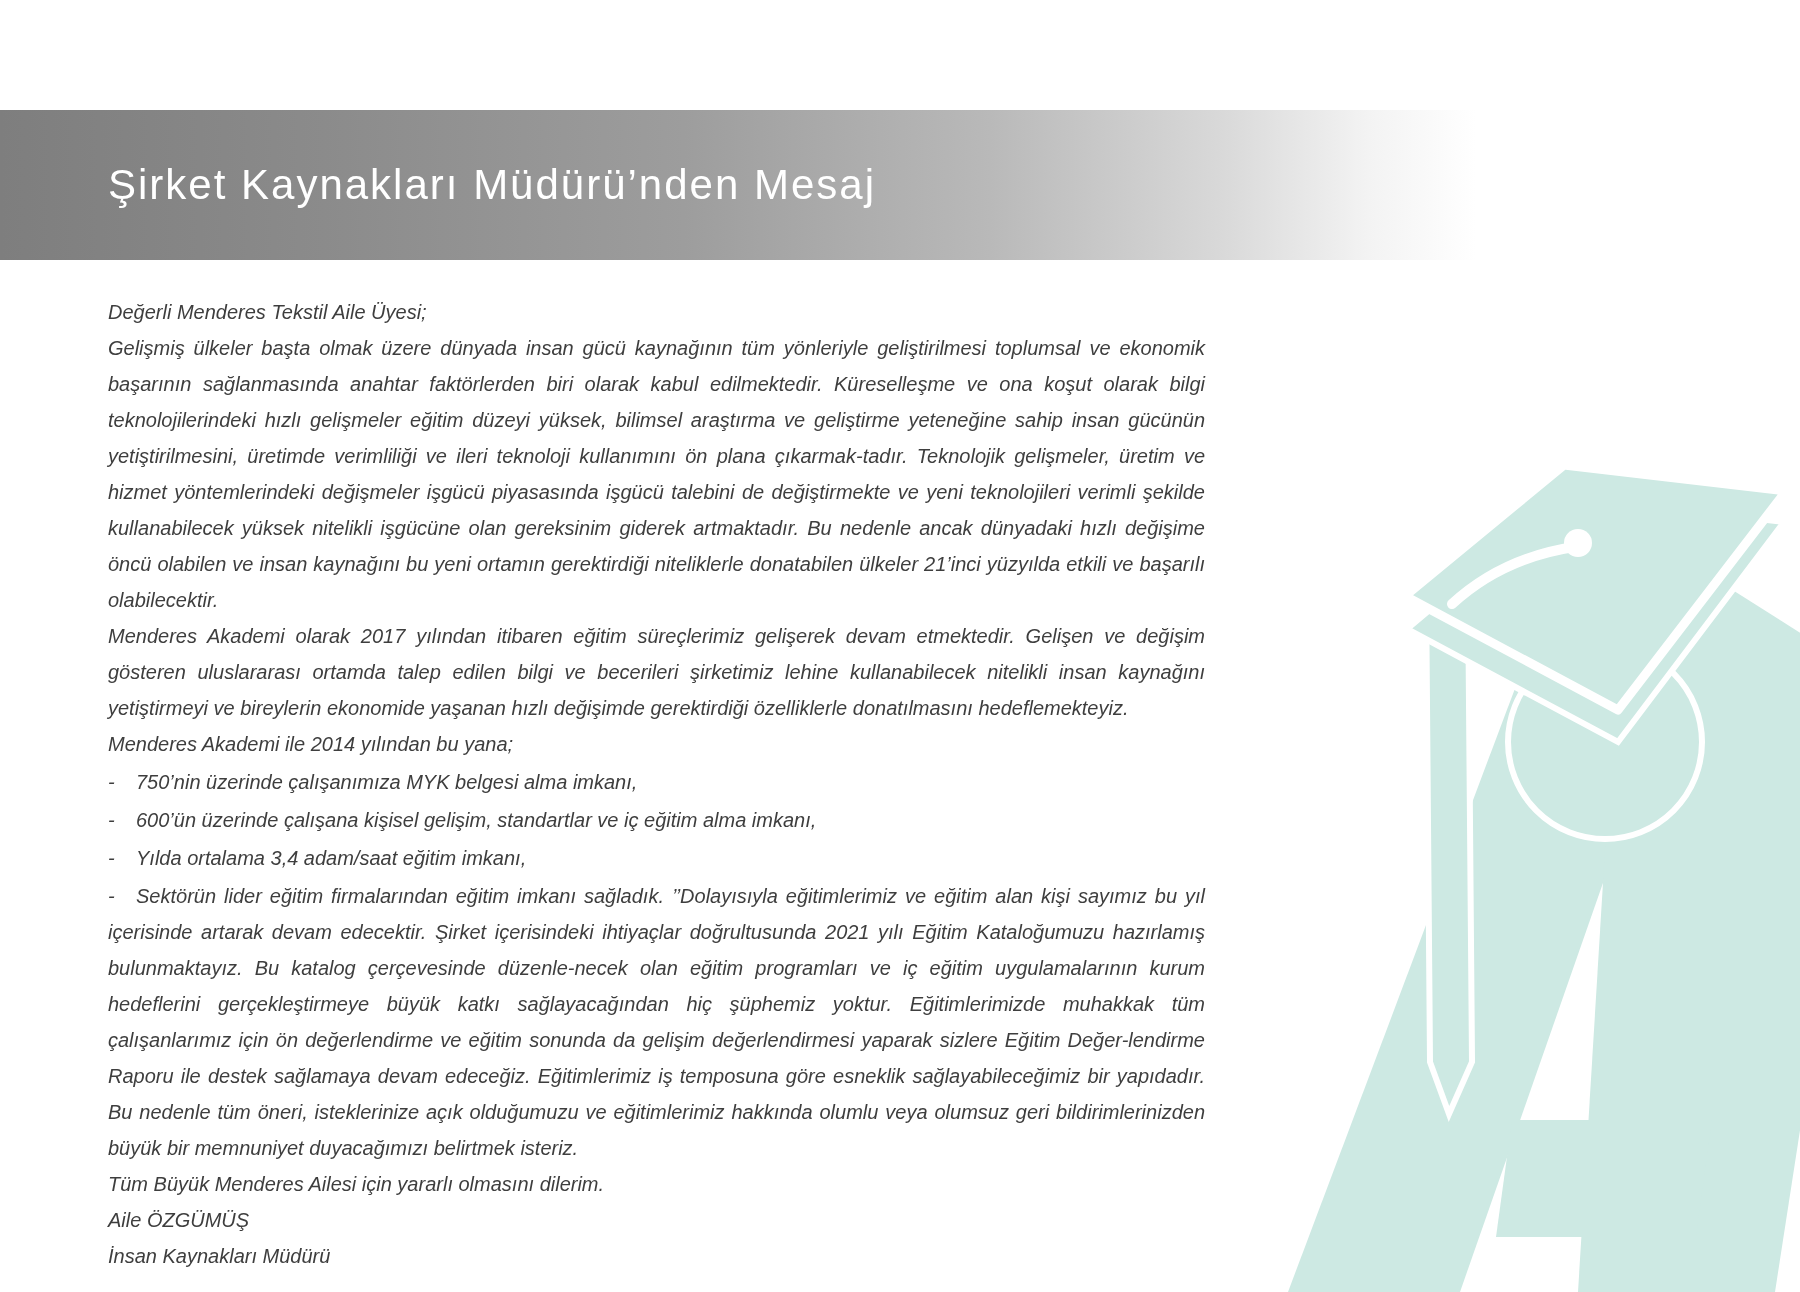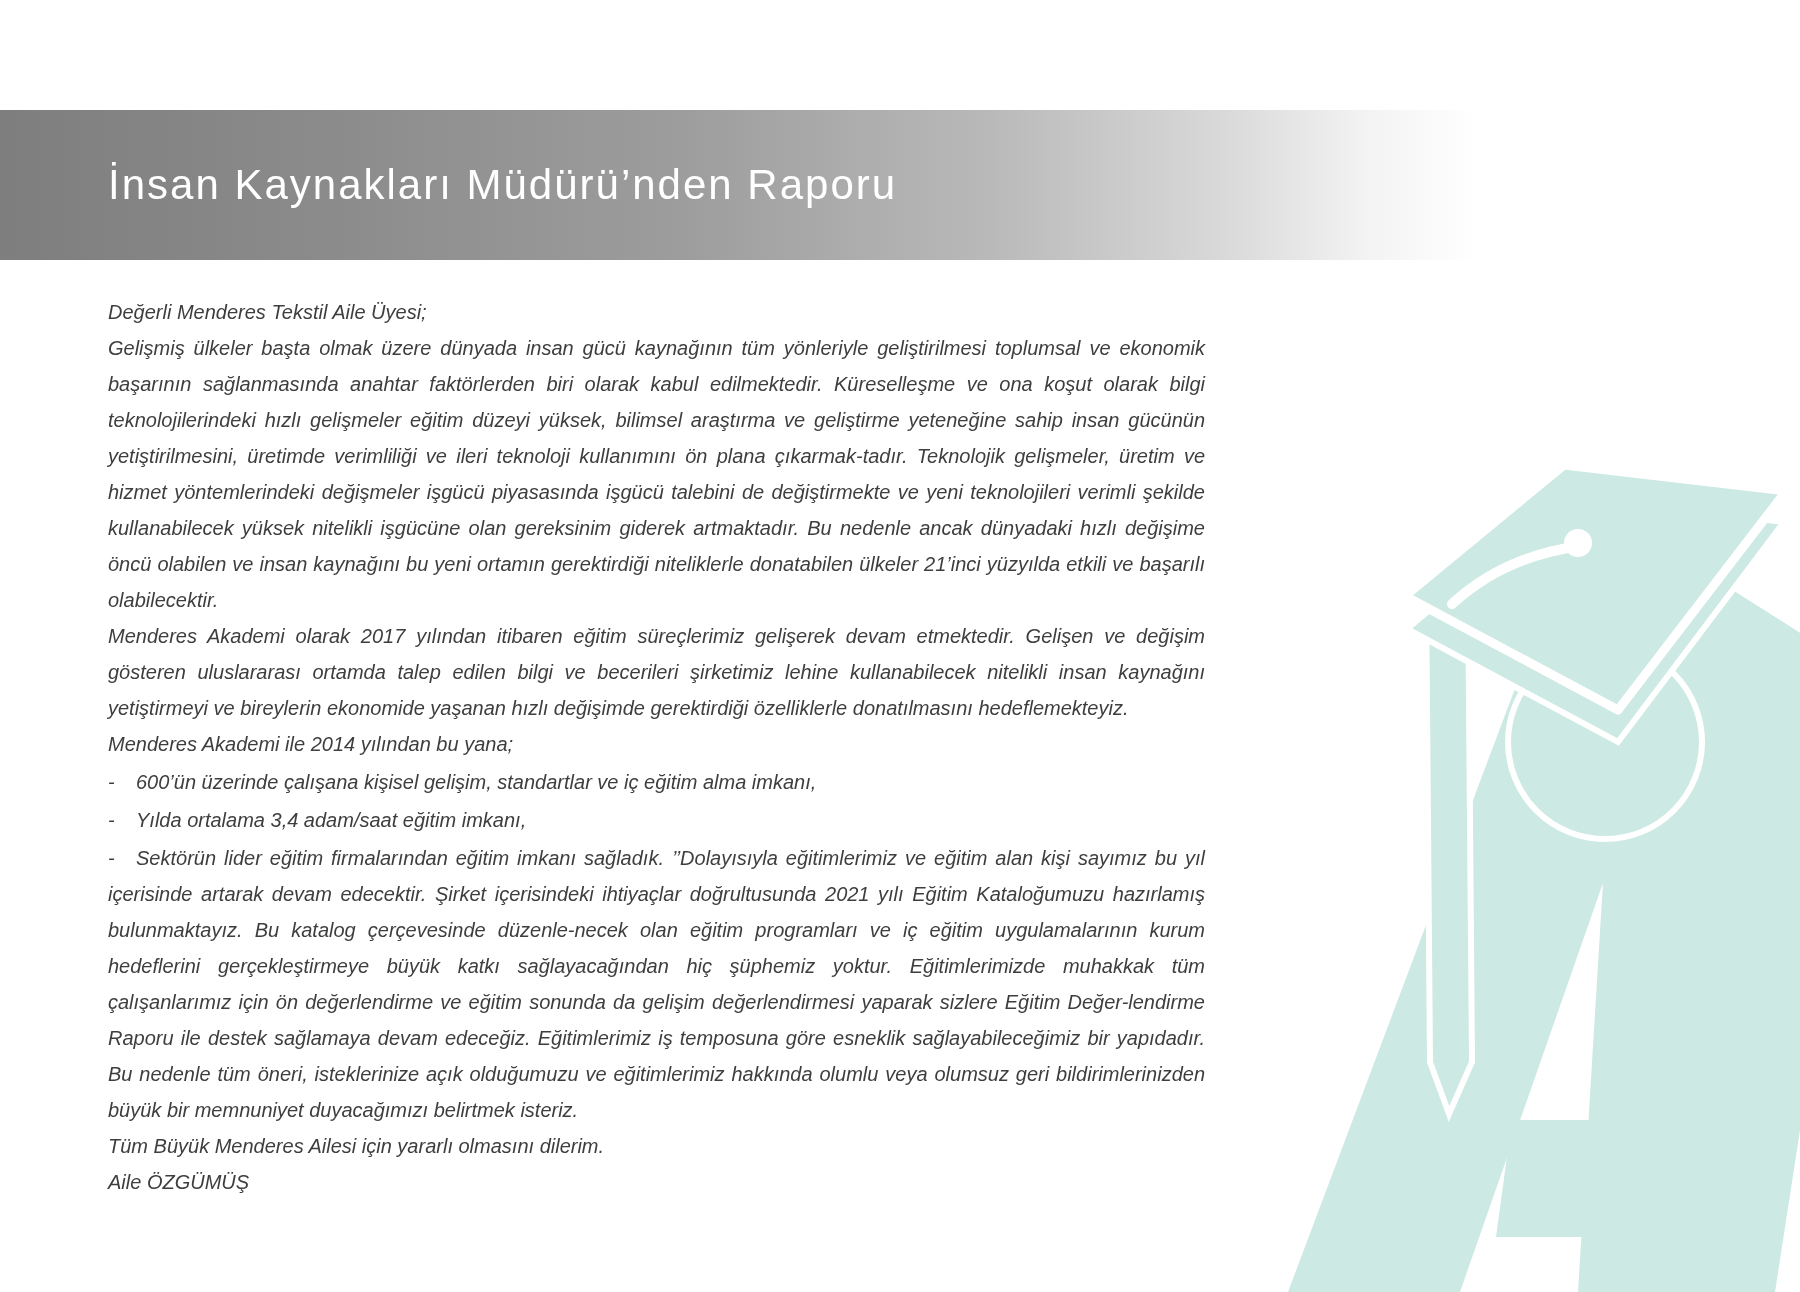--- a/index.html
+++ b/index.html
@@ -64,30 +64,32 @@
     <polygon points="414,105 634,130 468,350 257,237" fill="#cde9e3" stroke="#ffffff" stroke-width="6"></polygon>
 
     <polygon points="414,73 636,99 468,318 255,204" fill="#cde9e3" stroke="#ffffff" stroke-width="9" stroke-linejoin="round"></polygon>
 
     <path d="M 424,155 Q 352,166 302,212" fill="none" stroke="#ffffff" stroke-width="10" stroke-linecap="round"></path>
 
     <circle cx="428" cy="151" r="14" fill="#ffffff"></circle>
   </svg>
 
   <div id="banner">
-    <div class="title">İnsan Kaynakları Müdürü’nden Raporu</div>
+    <div class="title">Şirket Kaynakları Müdürü’nden Mesaj</div>
   </div>
 
   <div id="message">
     <p>Değerli Menderes Tekstil Aile Üyesi;</p>
     <p>Gelişmiş ülkeler başta olmak üzere dünyada insan gücü kaynağının tüm yönleriyle geliştirilmesi toplumsal ve ekonomik başarının sağlanmasında anahtar faktörlerden biri olarak kabul edilmektedir. Küreselleşme ve ona koşut olarak bilgi teknolojilerindeki hızlı gelişmeler eğitim düzeyi yüksek, bilimsel araştırma ve geliştirme yeteneğine sahip insan gücünün yetiştirilmesini, üretimde verimliliği ve ileri teknoloji kullanımını ön plana çıkarmak-tadır. Teknolojik gelişmeler, üretim ve hizmet yöntemlerindeki değişmeler işgücü piyasasında işgücü talebini de değiştirmekte ve yeni teknolojileri verimli şekilde kullanabilecek yüksek nitelikli işgücüne olan gereksinim giderek artmaktadır. Bu nedenle ancak dünyadaki hızlı değişime öncü olabilen ve insan kaynağını bu yeni ortamın gerektirdiği niteliklerle donatabilen ülkeler 21’inci yüzyılda etkili ve başarılı olabilecektir.</p>
     <p>Menderes Akademi olarak 2017 yılından itibaren eğitim süreçlerimiz gelişerek devam etmektedir. Gelişen ve değişim gösteren uluslararası ortamda talep edilen bilgi ve becerileri şirketimiz lehine kullanabilecek nitelikli insan kaynağını yetiştirmeyi ve bireylerin ekonomide yaşanan hızlı değişimde gerektirdiği özelliklerle donatılmasını hedeflemekteyiz.</p>
     <p>Menderes Akademi ile 2014 yılından bu yana;</p>
 
+    <p class="bullet spaced"><span class="dash">-</span><span>750’nin üzerinde çalışanımıza MYK belgesi alma imkanı,</span></p>
     <p class="bullet spaced"><span class="dash">-</span><span>600’ün üzerinde çalışana kişisel gelişim, standartlar ve iç eğitim alma imkanı,</span></p>
     <p class="bullet spaced"><span class="dash">-</span><span>Yılda ortalama 3,4 adam/saat eğitim imkanı,</span></p>
     <p class="spaced"><span class="dash">-</span><span>Sektörün lider eğitim firmalarından eğitim imkanı sağladık. ’’Dolayısıyla eğitimlerimiz ve eğitim alan kişi sayımız bu yıl içerisinde artarak devam edecektir. Şirket içerisindeki ihtiyaçlar doğrultusunda 2021 yılı Eğitim Kataloğumuzu hazırlamış bulunmaktayız. Bu katalog çerçevesinde düzenle-necek olan eğitim programları ve iç eğitim uygulamalarının kurum hedeflerini gerçekleştirmeye büyük katkı sağlayacağından hiç şüphemiz yoktur. Eğitimlerimizde muhakkak tüm çalışanlarımız için ön değerlendirme ve eğitim sonunda da gelişim değerlendirmesi yaparak sizlere Eğitim Değer-lendirme Raporu ile destek sağlamaya devam edeceğiz. Eğitimlerimiz iş temposuna göre esneklik sağlayabileceğimiz bir yapıdadır. Bu nedenle tüm öneri, isteklerinize açık olduğumuzu ve eğitimlerimiz hakkında olumlu veya olumsuz geri bildirimlerinizden büyük bir memnuniyet duyacağımızı belirtmek isteriz.</span></p>
 
     <p>Tüm Büyük Menderes Ailesi için yararlı olmasını dilerim.</p>
     <p>Aile ÖZGÜMÜŞ</p>
+    <p>İnsan Kaynakları Müdürü</p>
   </div>
 
 </div>
 
 </body></html>

